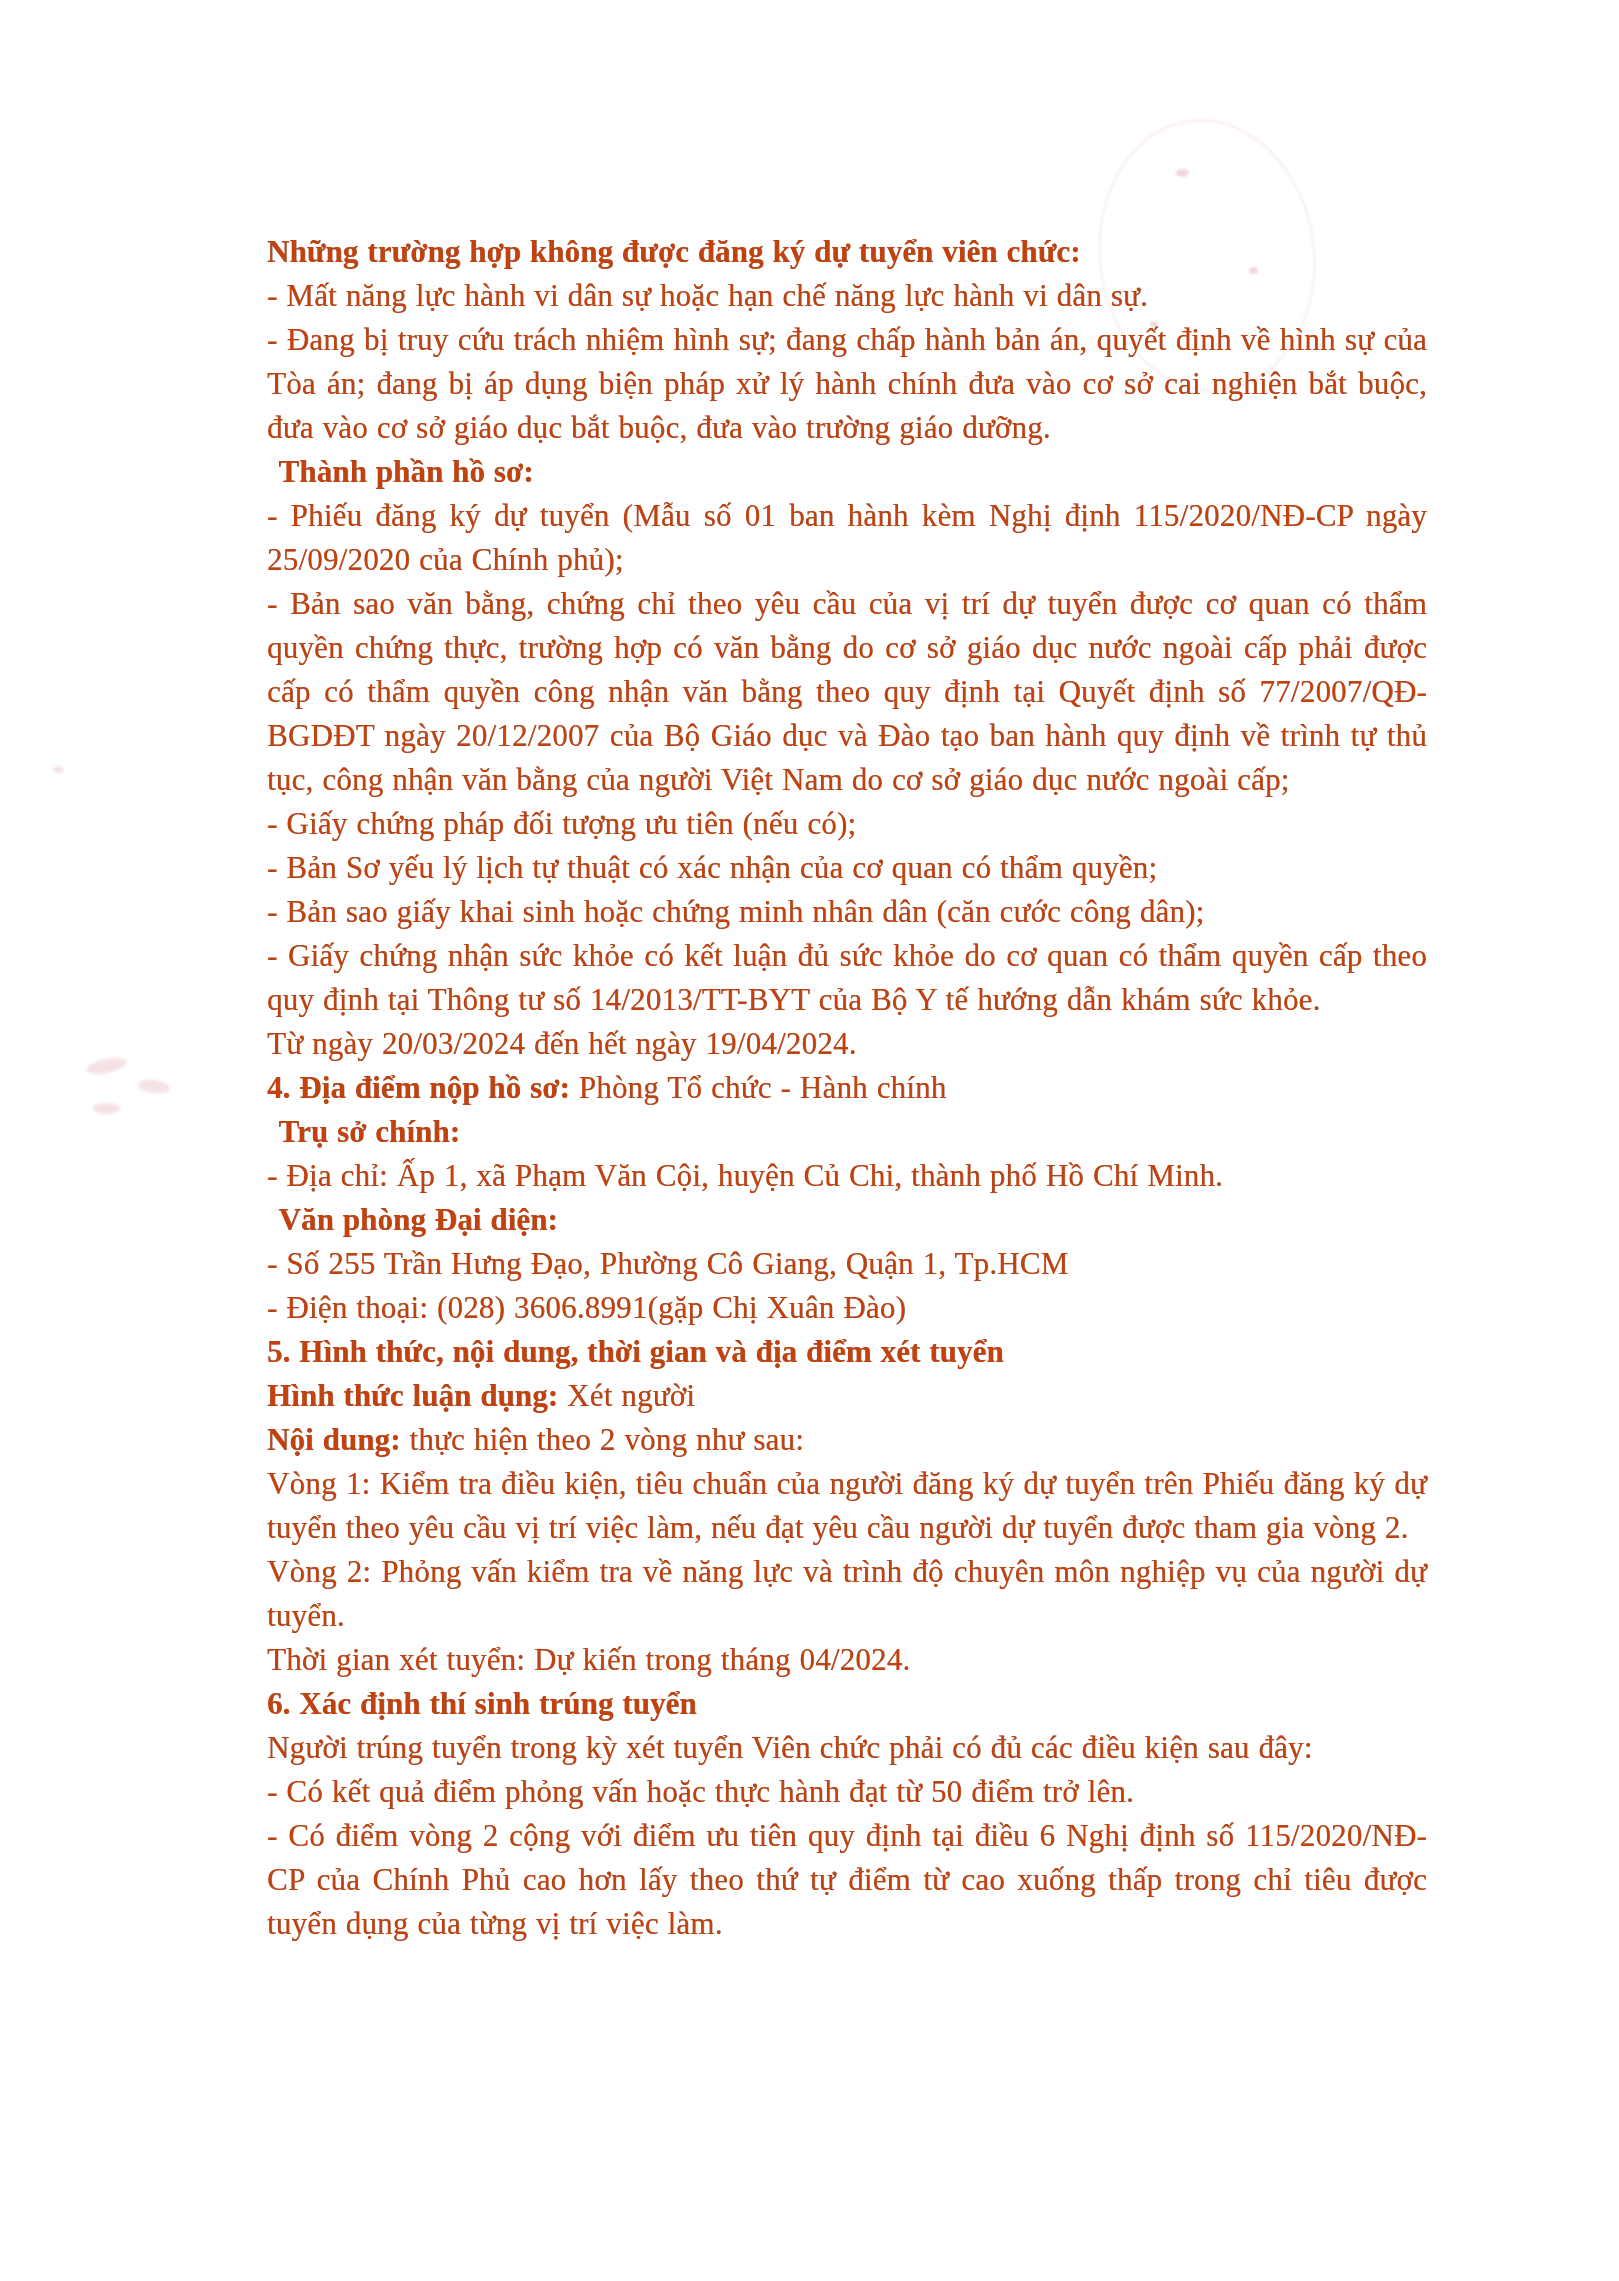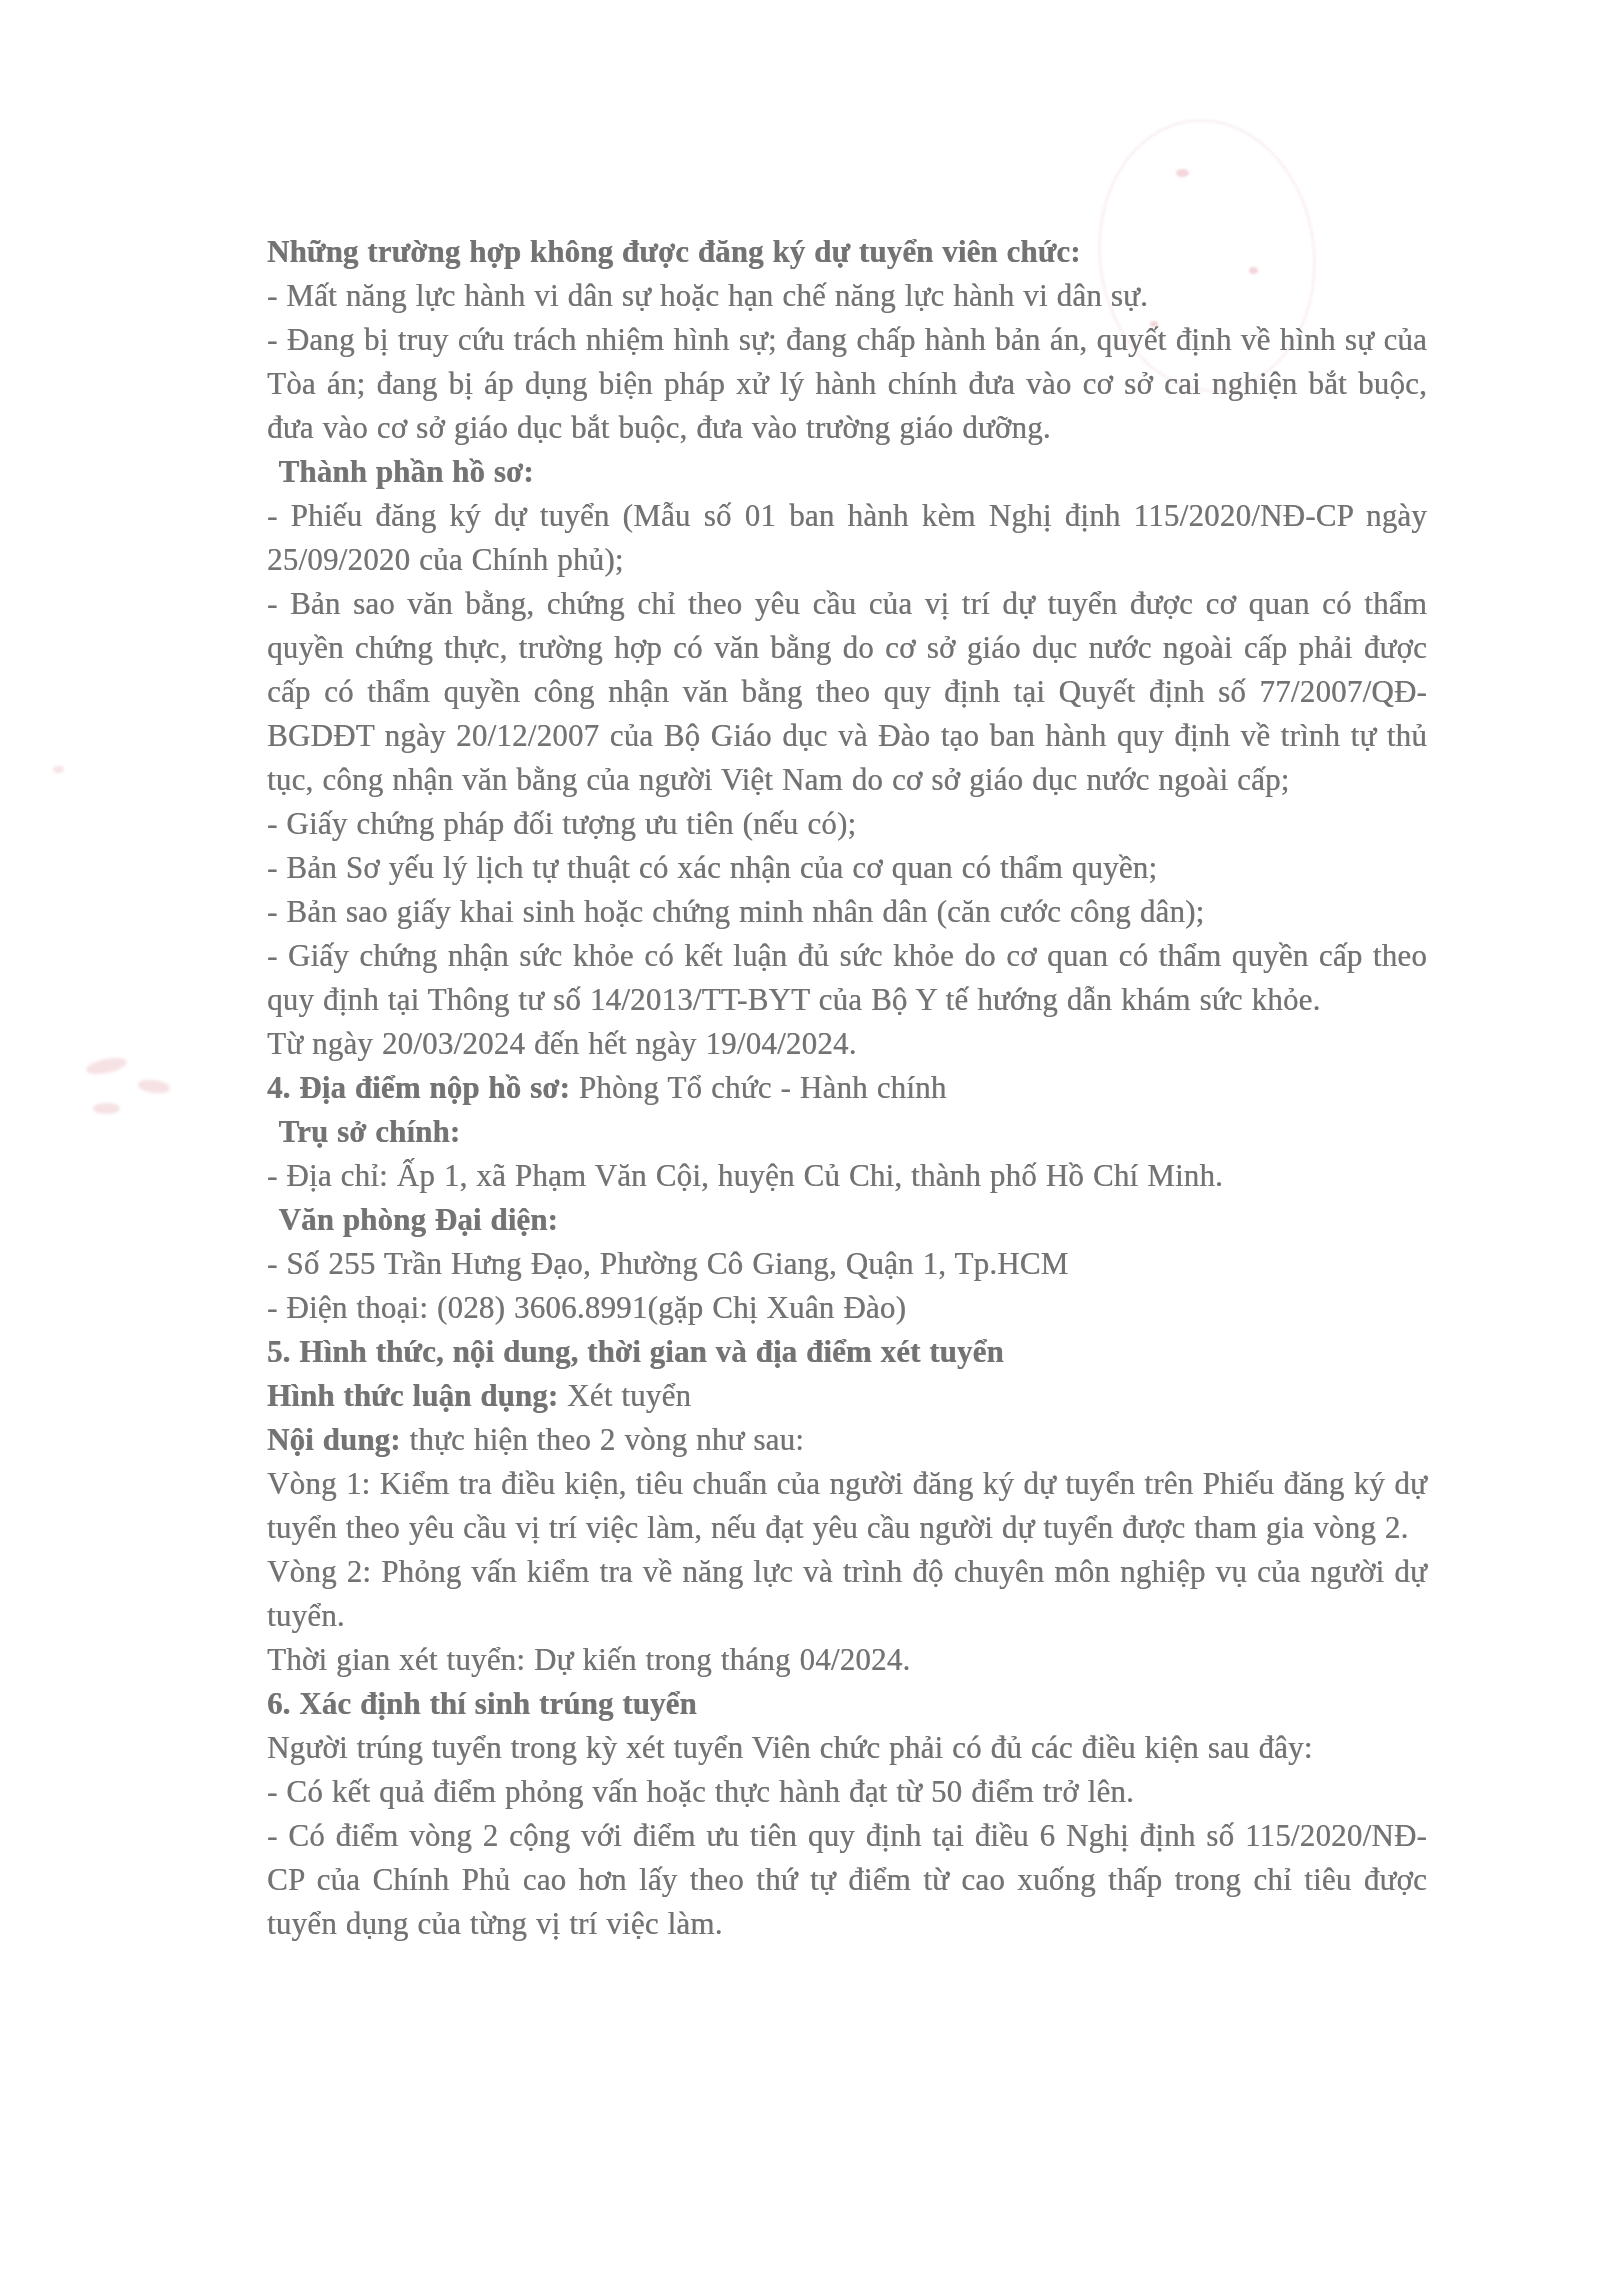--- a/index.html
+++ b/index.html
@@ -17,21 +17,21 @@
   .page {
     position: absolute;
     inset: 0;
     background: #ffffff;
   }
   .doc-body {
     position: absolute;
     left: 267px;
     top: 230px;
     width: 1160px;
-    color: #737373;
+    color: #c2410c;
     font-size: 31px;
     line-height: 44px;
     text-align: justify;
     letter-spacing: 0.2px;
     word-spacing: 0.9px;
     text-shadow: 0.4px 0.4px 0.4px rgba(20,20,20,0.45);
   }
   .doc-body p {
     margin: 0;
   }
@@ -101,21 +101,21 @@
       <p><span>- Bản sao giấy khai sinh hoặc chứng minh nhân dân (căn cước công dân);</span></p>
       <p><span>- Giấy chứng nhận sức khỏe có kết luận đủ sức khỏe do cơ quan có thẩm quyền cấp theo quy định tại Thông tư số 14/2013/TT-BYT của Bộ Y tế hướng dẫn khám sức khỏe.</span></p>
       <p><span>Từ ngày 20/03/2024 đến hết ngày 19/04/2024.</span></p>
       <p><b>4. Địa điểm nộp hồ sơ:</b><span> Phòng Tổ chức - Hành chính</span></p>
       <p class="indent"><b>Trụ sở chính:</b></p>
       <p><span>- Địa chỉ: Ấp 1, xã Phạm Văn Cội, huyện Củ Chi, thành phố Hồ Chí Minh.</span></p>
       <p class="indent"><b>Văn phòng Đại diện:</b></p>
       <p><span>- Số 255 Trần Hưng Đạo, Phường Cô Giang, Quận 1, Tp.HCM</span></p>
       <p><span>- Điện thoại: (028) 3606.8991(gặp Chị Xuân Đào)</span></p>
       <p><b>5. Hình thức, nội dung, thời gian và địa điểm xét tuyển</b></p>
-      <p><b>Hình thức luận dụng:</b><span> Xét tuyển</span></p>
+      <p><b>Hình thức luận dụng:</b><span> Xét người</span></p>
       <p><b>Nội dung:</b><span> thực hiện theo 2 vòng như sau:</span></p>
       <p><span>Vòng 1: Kiểm tra điều kiện, tiêu chuẩn của người đăng ký dự tuyển trên Phiếu đăng ký dự tuyển theo yêu cầu vị trí việc làm, nếu đạt yêu cầu người dự tuyển được tham gia vòng 2.</span></p>
       <p><span>Vòng 2: Phỏng vấn kiểm tra về năng lực và trình độ chuyên môn nghiệp vụ của người dự tuyển.</span></p>
       <p><span>Thời gian xét tuyển: Dự kiến trong tháng 04/2024.</span></p>
       <p><b>6. Xác định thí sinh trúng tuyển</b></p>
       <p><span>Người trúng tuyển trong kỳ xét tuyển Viên chức phải có đủ các điều kiện sau đây:</span></p>
       <p><span>- Có kết quả điểm phỏng vấn hoặc thực hành đạt từ 50 điểm trở lên.</span></p>
       <p><span>- Có điểm vòng 2 cộng với điểm ưu tiên quy định tại điều 6 Nghị định số 115/2020/NĐ-CP của Chính Phủ cao hơn lấy theo thứ tự điểm từ cao xuống thấp trong chỉ tiêu được tuyển dụng của từng vị trí việc làm.</span></p>
     </div>
 </div>

